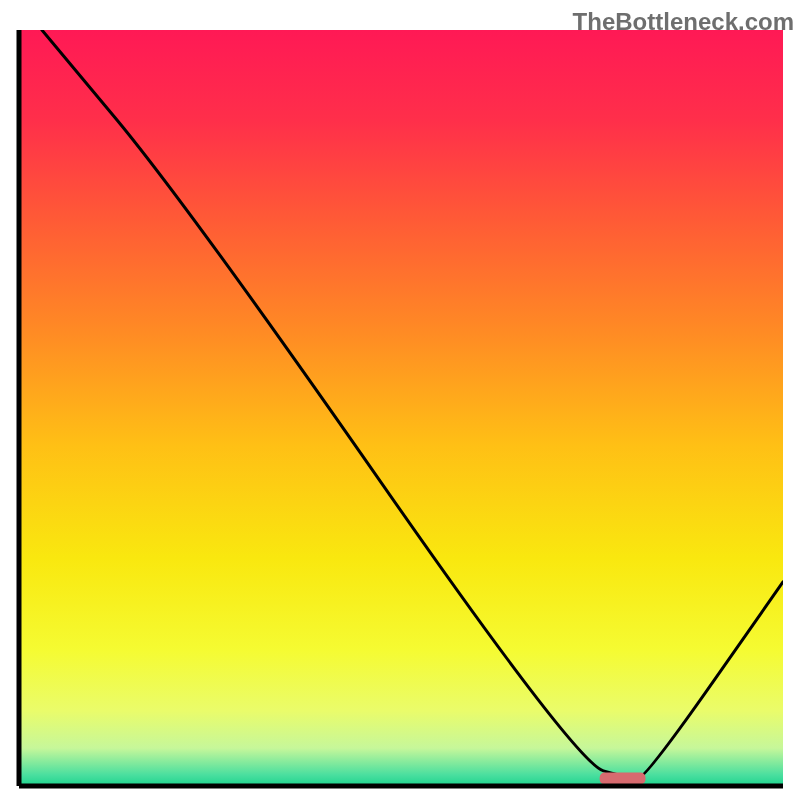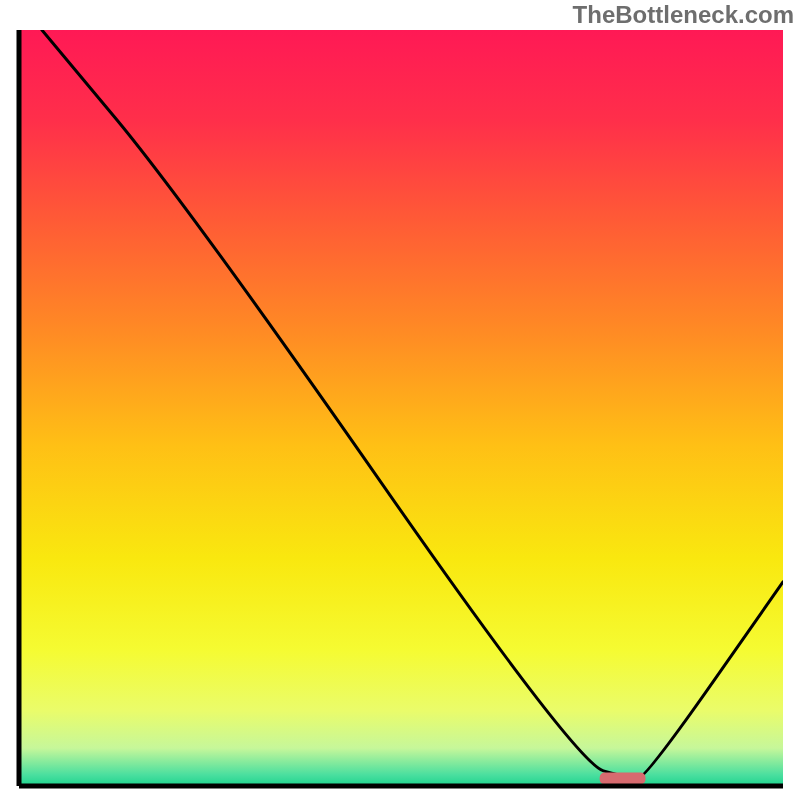--- a/index.html
+++ b/index.html
@@ -12,21 +12,21 @@
   }
   .outer {
     position: absolute;
     left: 0;
     top: 0;
     width: 800px;
     height: 800px;
   }
   .watermark {
     position: absolute;
-    top: 1px;
+    top: 8px;
     right: 6px;
     font-family: Arial, Helvetica, sans-serif;
     font-size: 24px;
     font-weight: bold;
     color: #6e6e6e;
     letter-spacing: 0px;
   }
   .plot-svg {
     position: absolute;
     left: 0;

